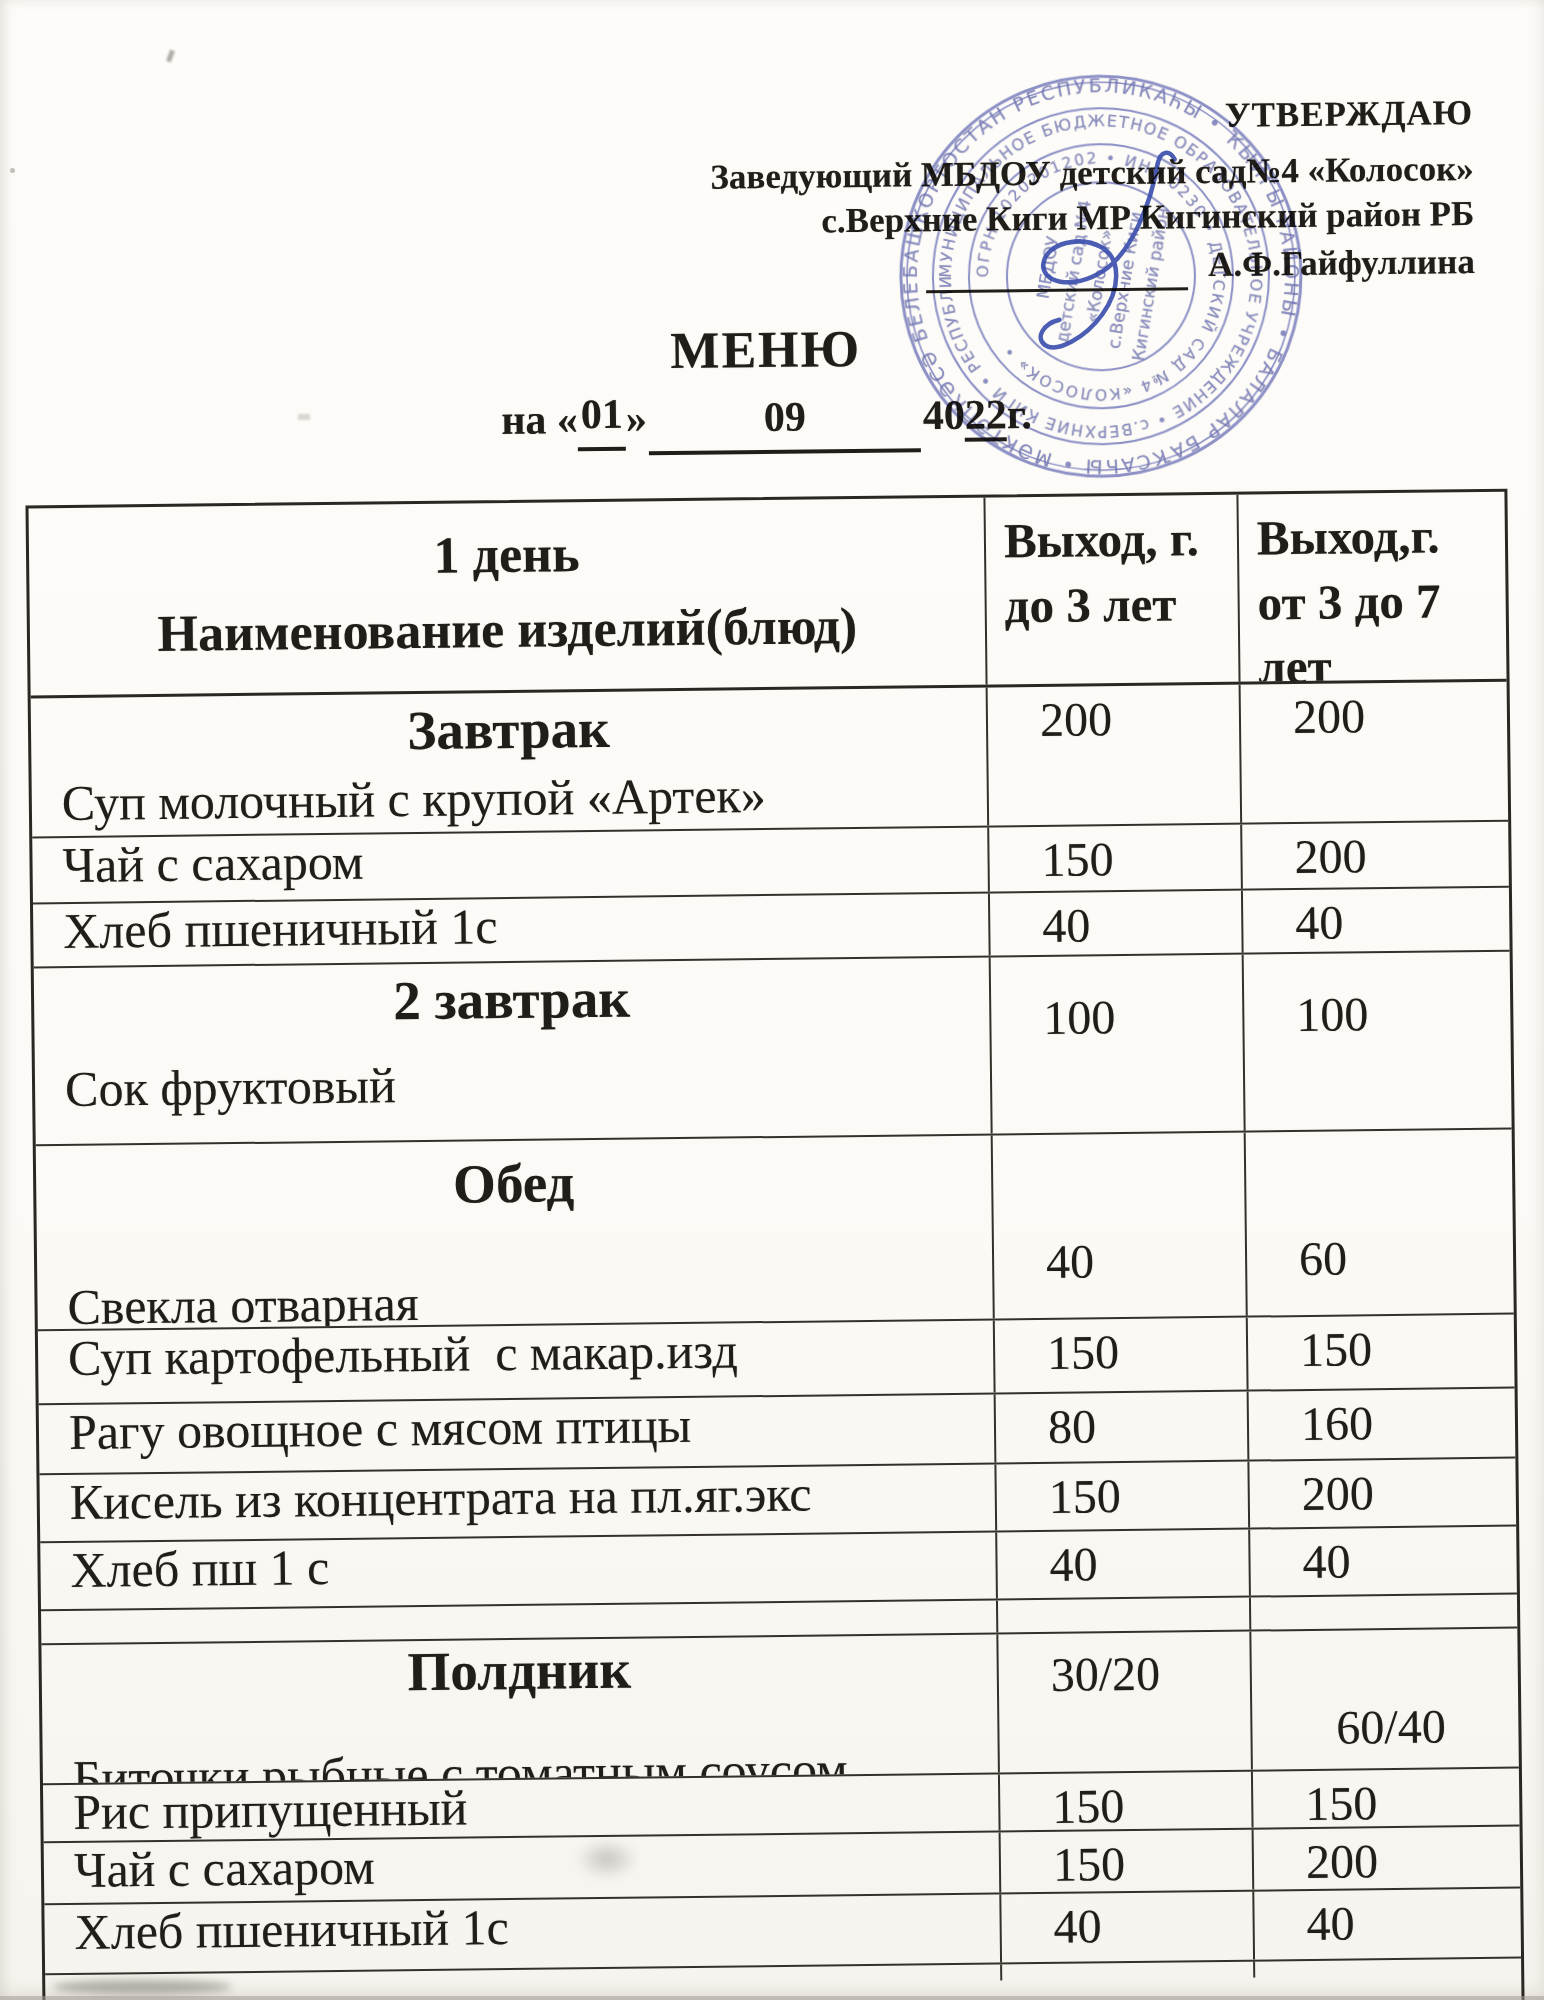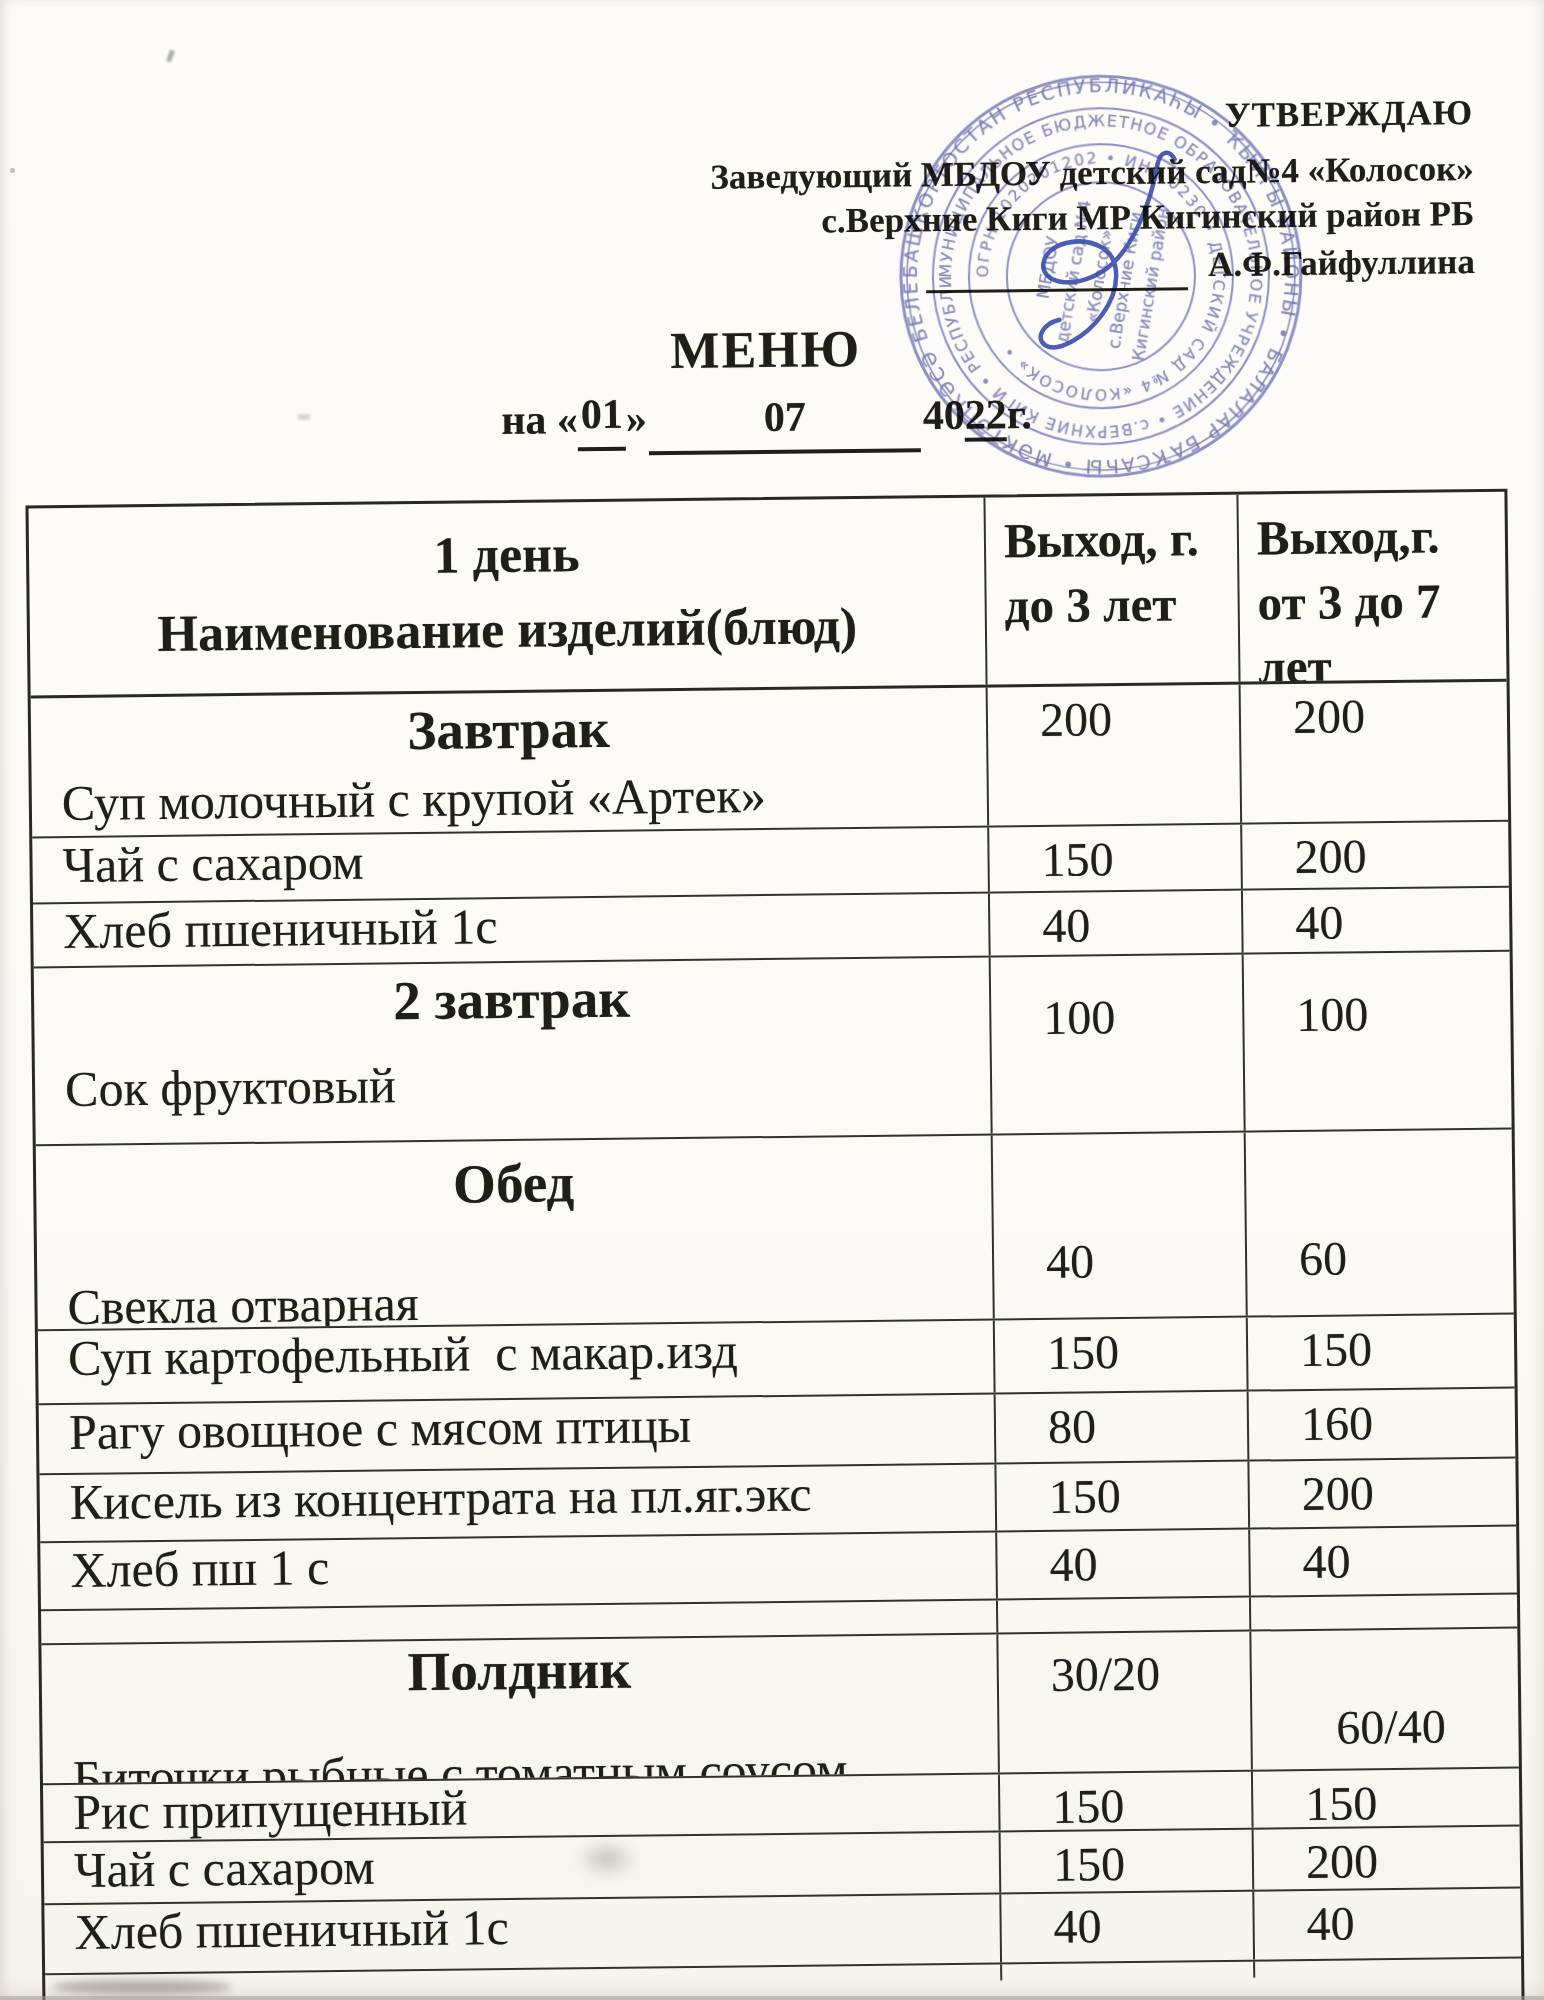--- a/index.html
+++ b/index.html
@@ -113,21 +113,21 @@
       </div>
     </div>
 
     <div class="title-block">
       <div class="menu-title">МЕНЮ</div>
       <div class="date-row">
         <span>на «</span>
           <span class="day">01</span>
           <span>»</span>
         <span class="blank">
-            <span>07</span>
+            <span>09</span>
           </span>
         <span class="year"><span>40</span><span class="u2">22</span><span>г.</span></span>
       </div>
     </div>
 
     <div class="menu-table">
       <div class="trow thead">
         <div class="c h1">
           <div>1 день</div>
           <div>Наименование изделий(блюд)</div>

